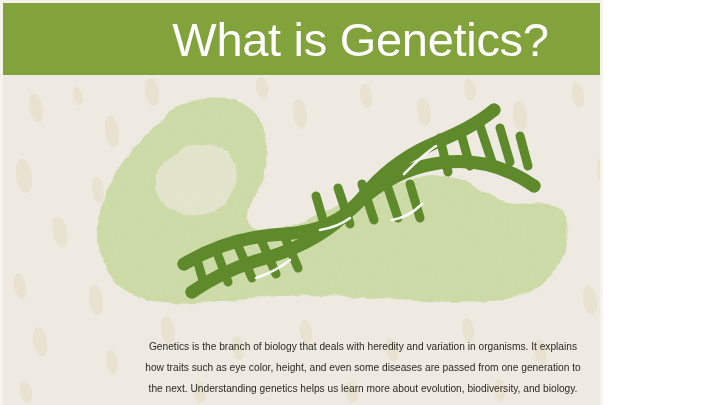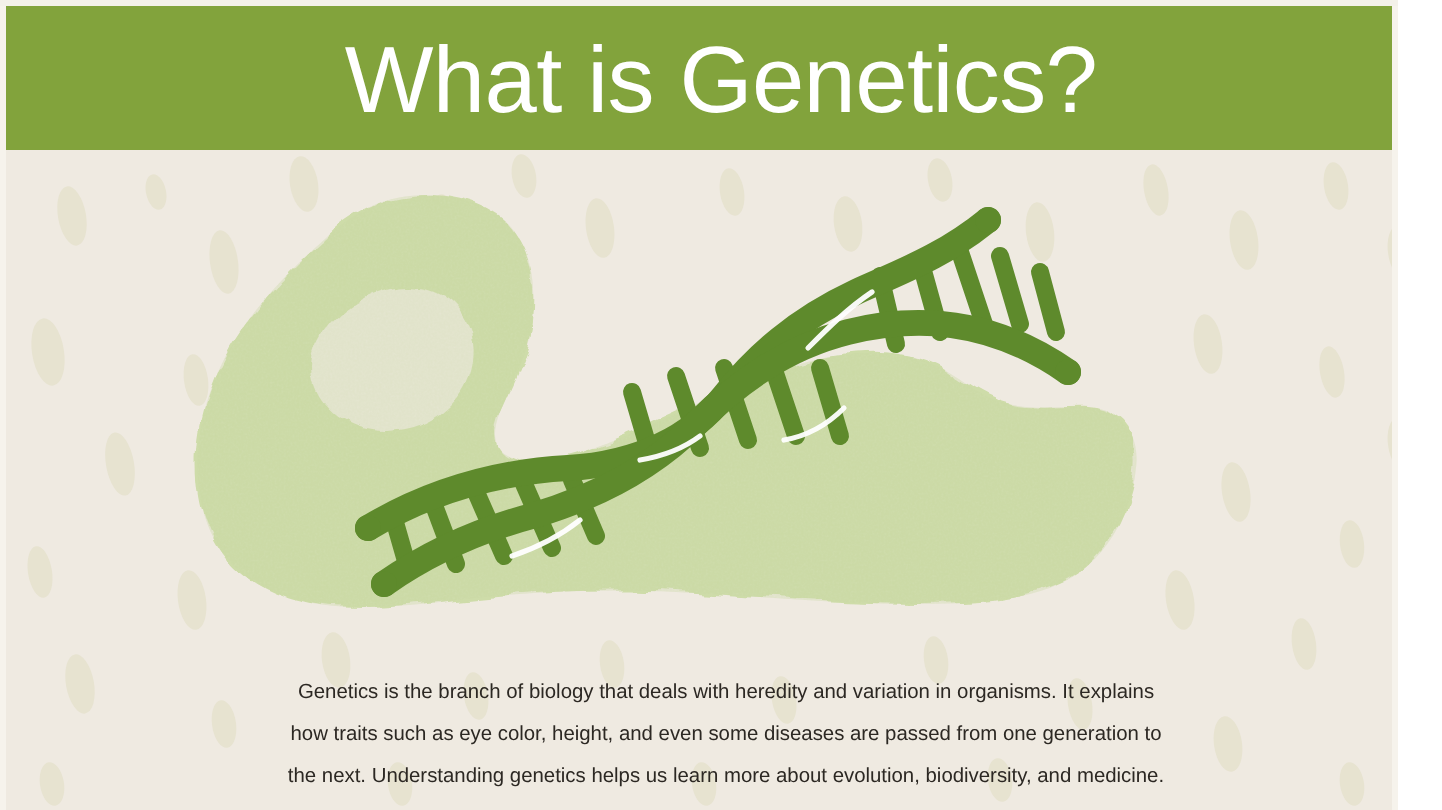--- a/index.html
+++ b/index.html
@@ -7,21 +7,21 @@
     margin: 0;
     padding: 0;
     background: #ffffff;
   }
   body {
     font-family: "Liberation Sans", sans-serif;
   }
 
   .slide {
     position: relative;
-    width: 699px;
+    width: 603px;
     height: 405px;
     overflow: hidden;
     background: #EFEAE1;
     box-sizing: border-box;
   }
 
   
   .bg-texture {
     position: absolute;
     left: 0; top: 0;
@@ -290,16 +290,16 @@
           <path d="M404,96 C414,86 424,76 436,68"></path>
           <path d="M320,152 C332,150 342,146 350,140"></path>
         </g>
       </g>
     </g>
   </svg>
 
   <div class="body-copy">
     <span class="line">Genetics is the branch of biology that deals with heredity and variation in organisms. It explains</span>
     <span class="line">how traits such as eye color, height, and even some diseases are passed from one generation to</span>
-    <span class="line">the next. Understanding genetics helps us learn more about evolution, biodiversity, and medicine.</span>
+    <span class="line">the next. Understanding genetics helps us learn more about evolution, biodiversity, and biology.</span>
   </div>
 
 </div>
 
 </body></html>

